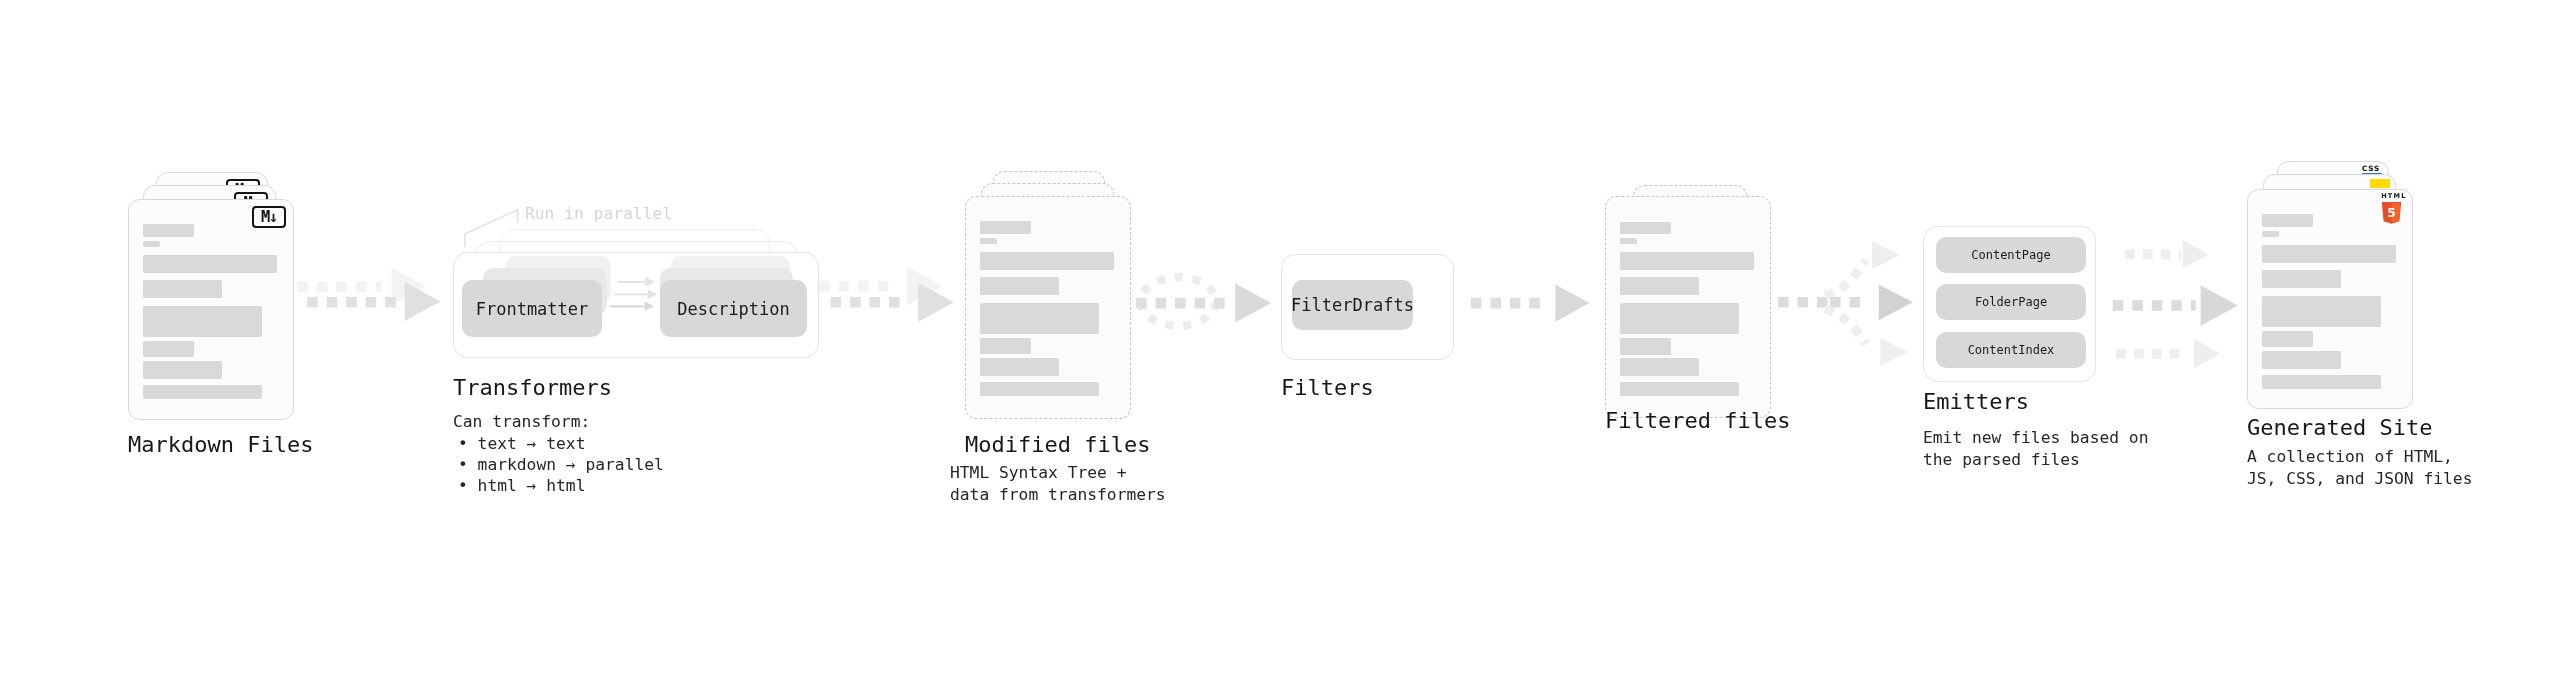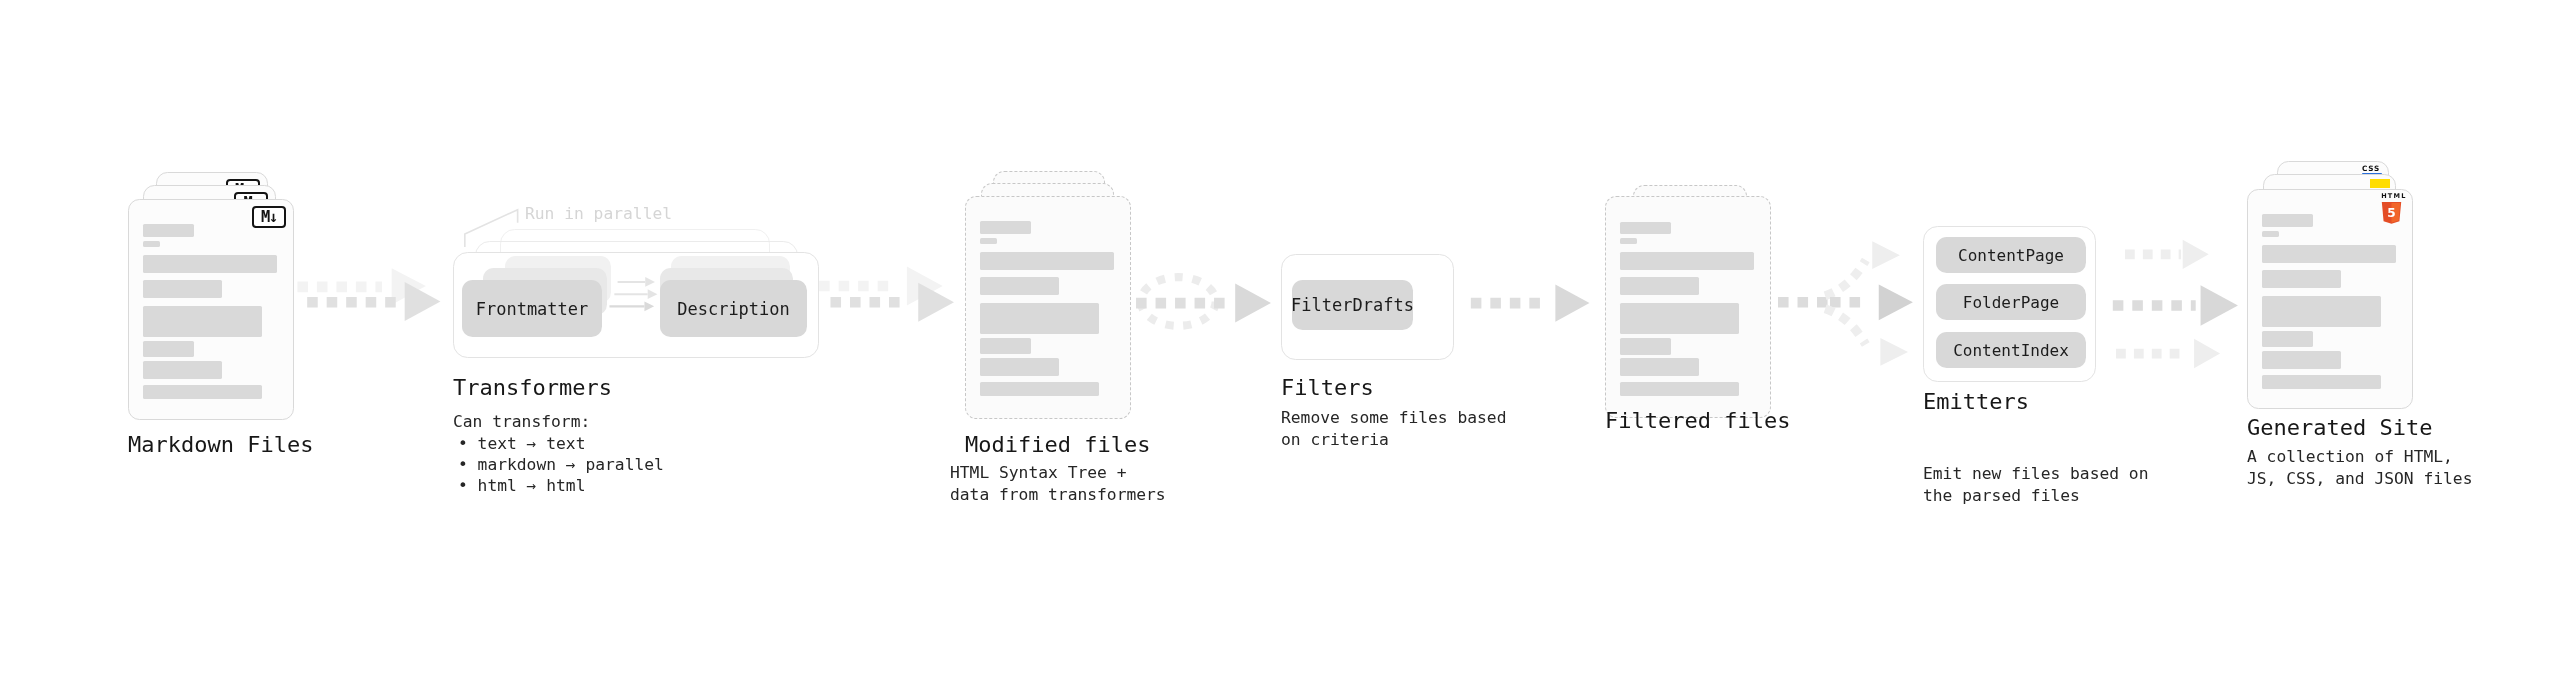--- a/index.html
+++ b/index.html
@@ -15,21 +15,21 @@
     letter-spacing:-1.6px;box-sizing:border-box;}
 
   .bar{position:absolute;left:14px;background:var(--bar,#d9d9d9);border-radius:1.6px;}
 
   .panel{position:absolute;background:#fff;border:1.6px solid #e3e3e3;border-radius:14.6px;box-sizing:border-box;}
   .panel.ghost1{border-color:#ebebeb;background:transparent;}
   .panel.ghost2{border-color:#f0f0f0;background:transparent;}
 
   .node{position:absolute;background:var(--button-bg,#d8d8d8);border-radius:10.6px;display:flex;align-items:center;
     justify-content:center;font-size:17px;color:#1c1c1c;white-space:nowrap;}
-  .node.small{font-size:16px;}
+  .node.small{font-size:12px;}
   .node-ghost{position:absolute;border-radius:10.6px;}
   .node-ghost.g1{background:#e8e8e8;}
   .node-ghost.g2{background:#f1f1f1;}
 
   .stage-title{position:absolute;font-size:22px;font-weight:500;color:#171717;white-space:nowrap;line-height:1.15;}
   .stage-desc{position:absolute;font-size:16.3px;color:#262626;line-height:22px;white-space:pre-line;}
   .bullets{position:absolute;font-size:16.3px;color:#262626;line-height:21px;}
   .bullets div{white-space:nowrap;}
   .note{position:absolute;font-size:16.3px;color:var(--note-gray,#d5d5d5);white-space:nowrap;}
 
@@ -108,22 +108,20 @@
         </div>
     </div>
   </div>
   <div class="stage-title" style="left:965px;top:432px;">Modified files</div>
   <div class="stage-desc" style="left:950px;top:462px;">HTML Syntax Tree +
 data from transformers</div>
 
   <div class="panel" style="left:1281px;top:254px;width:173px;height:106px;"></div>
   <div class="node" style="left:1292px;top:280px;width:121px;height:50px;">FilterDrafts</div>
   <div class="stage-title" style="left:1281px;top:375px;">Filters</div>
-  <div class="stage-desc" style="left:1281px;top:407px;">Remove some files based
-on criteria</div>
 
   <div class="stack" style="left:1605px;top:185px;width:195px;height:244px;">
     <div class="file-card dashed" style="left:28px;top:0;width:114px;height:221px;"></div>
     <div class="file-card dashed" style="left:0;top:11.4px;width:166px;height:222px;">
       <div class="bars">
           <div class="bar" style="top: 24.4px; width: 51px; height: 12.2px;"></div>
           <div class="bar" style="top: 41px; width: 17px; height: 5.7px;"></div>
           <div class="bar" style="top: 55px; width: 134px; height: 18px;"></div>
           <div class="bar" style="top: 80px; width: 79px; height: 18px;"></div>
           <div class="bar" style="top: 106px; width: 119px; height: 31px;"></div>
@@ -133,21 +131,21 @@
         </div>
     </div>
   </div>
   <div class="stage-title" style="left:1605px;top:408px;">Filtered files</div>
 
   <div class="panel" style="left:1923px;top:226px;width:173px;height:156px;"></div>
   <div class="node small" style="left:1936px;top:237px;width:150px;height:36px;">ContentPage</div>
   <div class="node small" style="left:1936px;top:284px;width:150px;height:36px;">FolderPage</div>
   <div class="node small" style="left:1936px;top:332px;width:150px;height:36px;">ContentIndex</div>
   <div class="stage-title" style="left:1923px;top:389px;">Emitters</div>
-  <div class="stage-desc" style="left:1923px;top:427px;margin-top:36px;">Emit new files based on
+  <div class="stage-desc" style="left:1923px;top:427px;">Emit new files based on
 the parsed files</div>
 
   <div class="stack" style="left:2247px;top:161px;width:195px;height:252px;">
     <div class="file-card" style="left:30px;top:0;width:112px;height:220px;">
       <div class="css-badge">
         <div class="txt">CSS</div>
         <div class="bar-blue"></div>
       </div>
     </div>
     <div class="file-card" style="left:16.3px;top:13px;width:133px;height:220px;">

